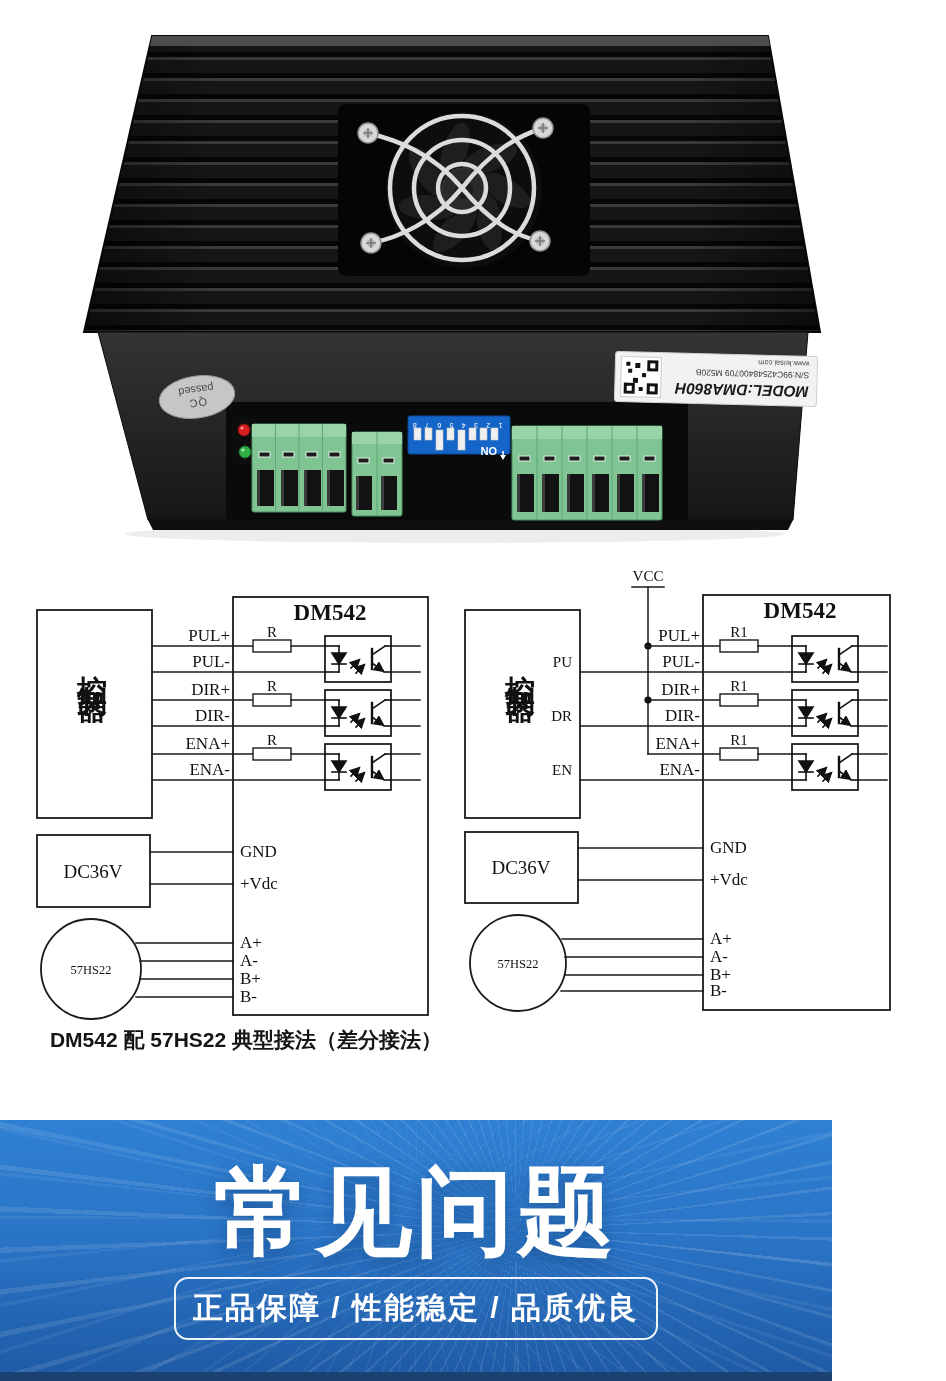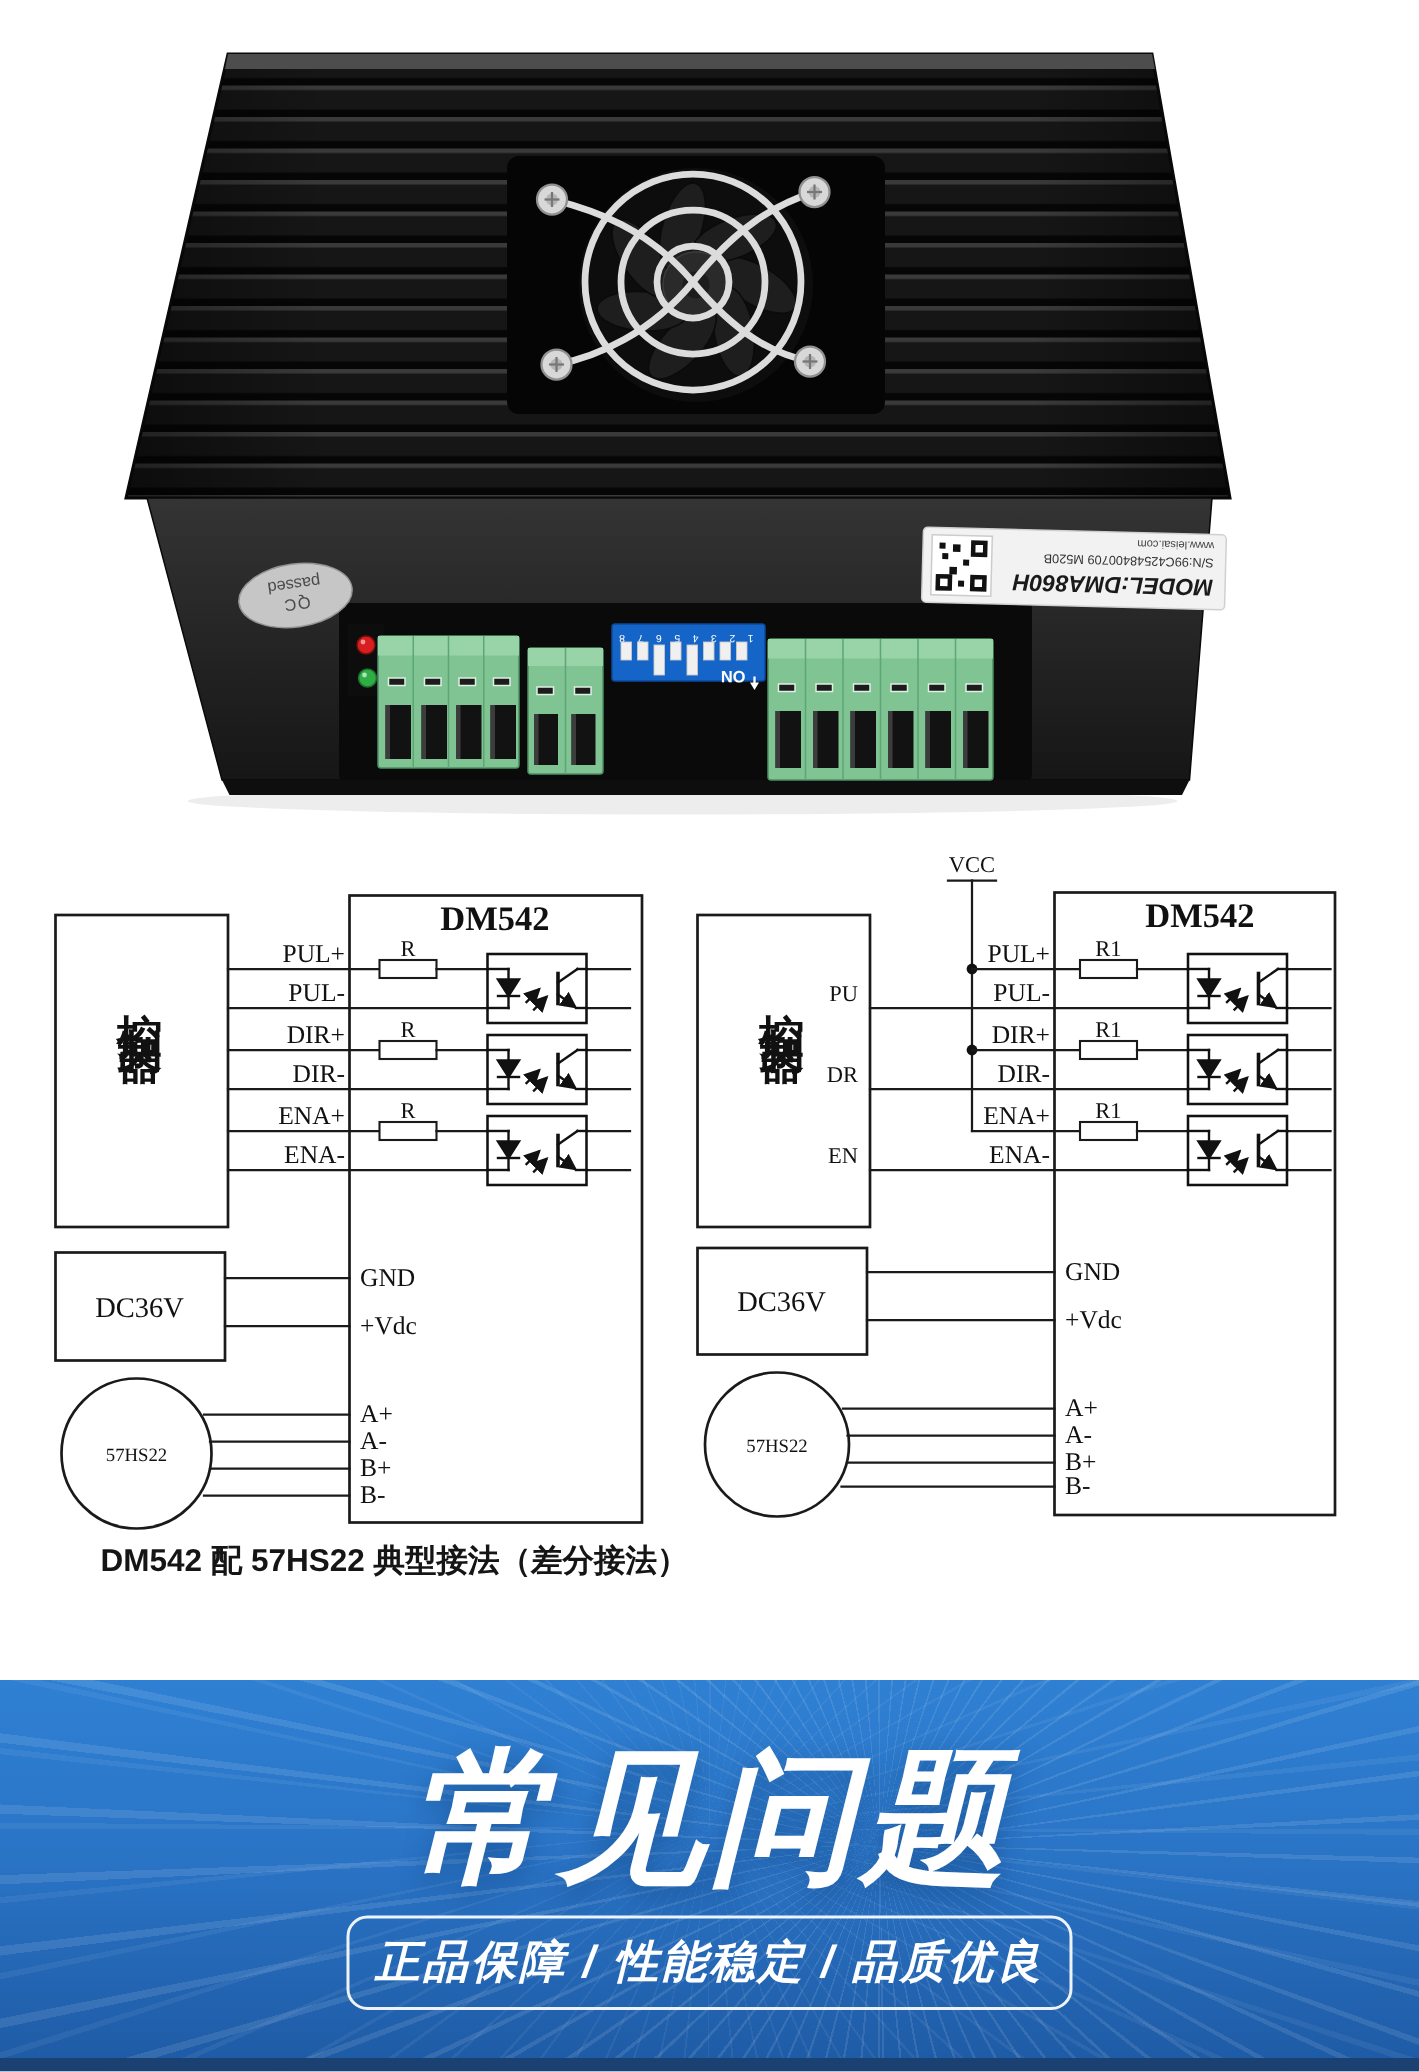--- a/index.html
+++ b/index.html
@@ -5,22 +5,22 @@
   html,body{margin:0;padding:0;}
   body{width:946px;height:1381px;background:#ffffff;font-family:"Liberation Sans",sans-serif;position:relative;overflow:hidden;}
   .page{position:absolute;inset:0;width:946px;height:1381px;background:#fff;}
   svg text{user-select:none;}
   .dtext{font-family:"Liberation Serif",serif;fill:#111;}
   .vlabel{position:absolute;writing-mode:vertical-rl;text-orientation:upright;
           font-family:"Liberation Serif",serif;font-weight:700;font-size:30px;
           letter-spacing:9px;color:#111;line-height:1;}
   .caption{position:absolute;top:1026px;font-weight:700;font-size:21px;color:#151515;
            text-align:center;font-family:"Liberation Sans",sans-serif;white-space:nowrap;}
-  .banner{position:absolute;top:1120px;left:0;width:946px;height:261px;overflow:hidden;
-          background:linear-gradient(180deg,#2f80d3 0%,#2a74c6 45%,#1e5aa4 100%);font-style:italic;}
+  .banner{position:absolute;top:1120px;left:0;width:832px;height:261px;overflow:hidden;
+          background:linear-gradient(180deg,#2f80d3 0%,#2a74c6 45%,#1e5aa4 100%);}
   .banner .rays{position:absolute;inset:0;
      background:repeating-conic-gradient(from 180deg at 62% 42%,
        rgba(255,255,255,0.10) 0deg 0.6deg, rgba(255,255,255,0) 0.6deg 4.6deg);}
   .banner .grid{position:absolute;inset:0;
      background:repeating-conic-gradient(from 90deg at 50% 38%,
        rgba(255,255,255,0.06) 0deg 0.5deg, rgba(255,255,255,0) 0.5deg 6deg);}
   .banner .strip{position:absolute;bottom:0;left:0;height:9px;width:100%;background:#1b4172;}
   .banner-title{position:absolute;top:28px;width:100%;text-align:center;font-size:97px;
       font-weight:800;color:#fff;letter-spacing:4px;text-shadow:0 6px 18px rgba(0,40,90,.35);}
   .banner-pill{position:absolute;top:157px;left:50%;transform:translateX(-50%);
@@ -390,21 +390,21 @@
       <text class="dtext" x="710" y="944" font-size="17">A+</text>
       <text class="dtext" x="710" y="962" font-size="17">A-</text>
       <text class="dtext" x="710" y="980" font-size="17">B+</text>
       <text class="dtext" x="710" y="996" font-size="17">B-</text>
     </g>
   </svg>
 
   <div class="vlabel" style="left:77px;top:652px;">控制器</div>
   <div class="vlabel" style="left:505px;top:652px;">控制器</div>
 
-  <div class="caption" style="left:53px;width:420px;">DM542 配 57HS22 典型接法（差分接法）</div>
+  <div class="caption" style="left:36px;width:420px;">DM542 配 57HS22 典型接法（差分接法）</div>
 
   <div class="banner">
     <div class="rays"></div>
     <div class="grid"></div>
     <div class="banner-title">常见问题</div>
     <div class="banner-pill">正品保障 / 性能稳定 / 品质优良</div>
     <div class="strip"></div>
   </div>
 
 </div>

